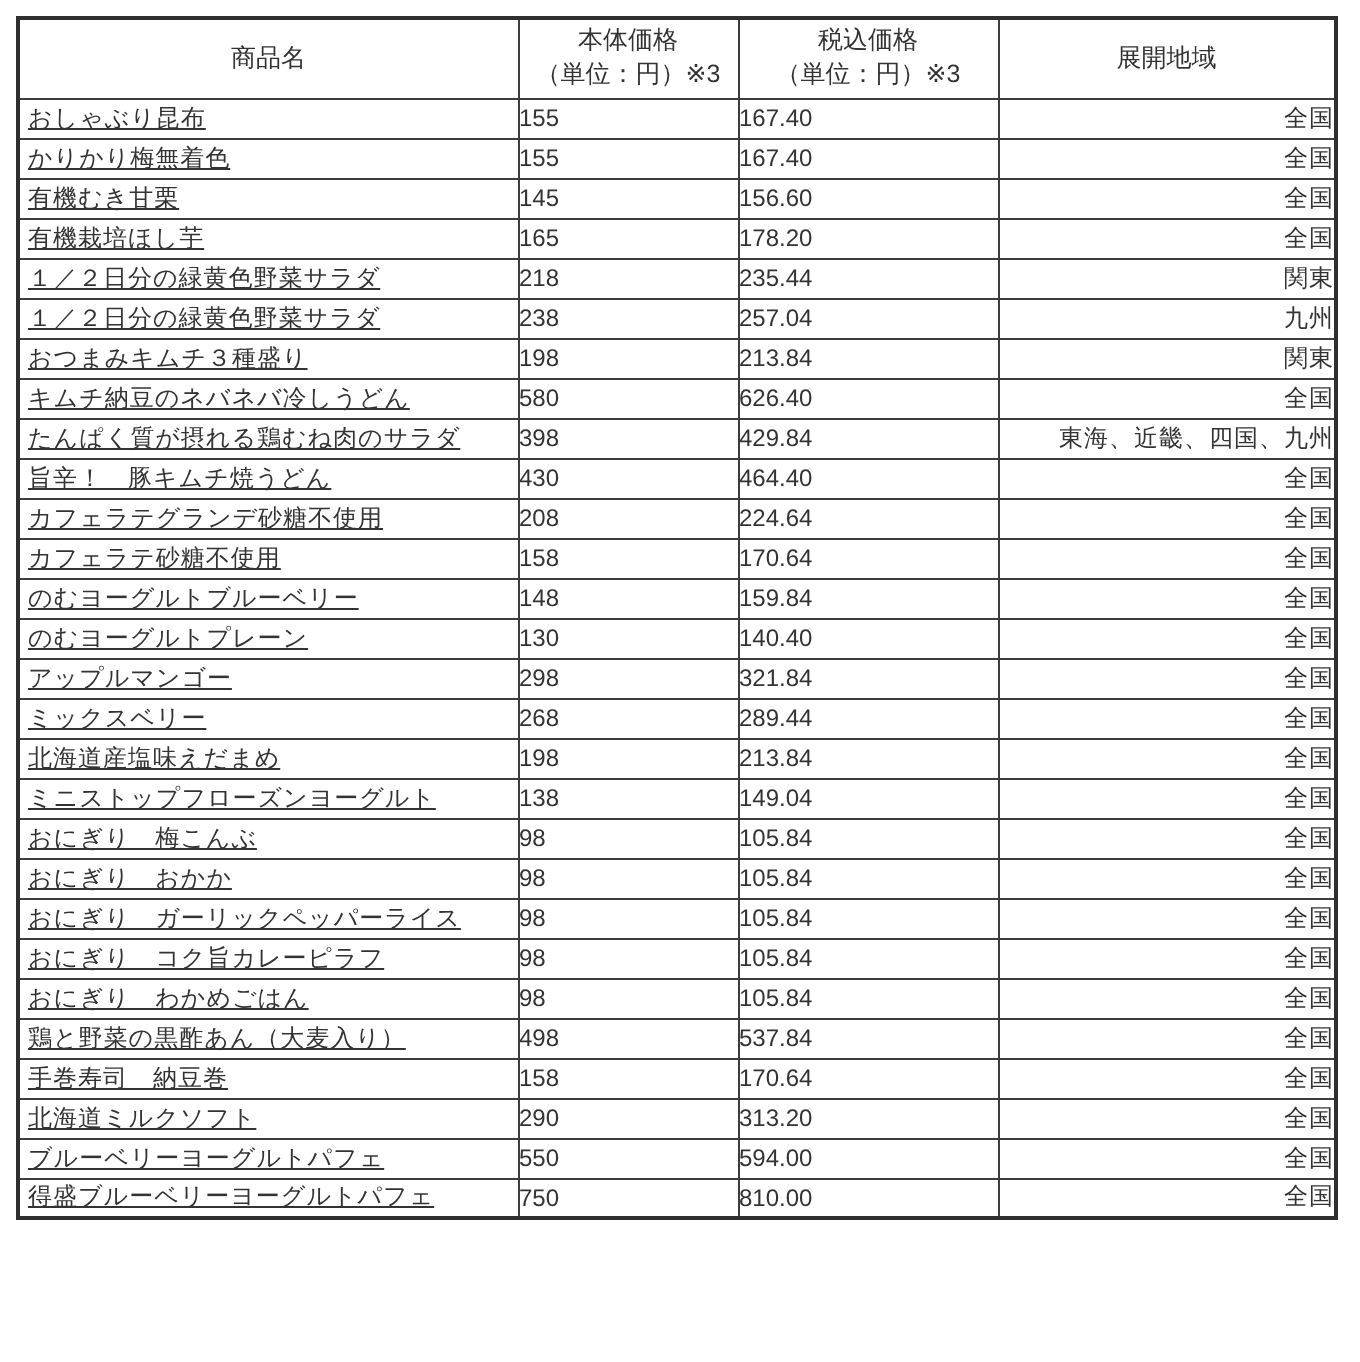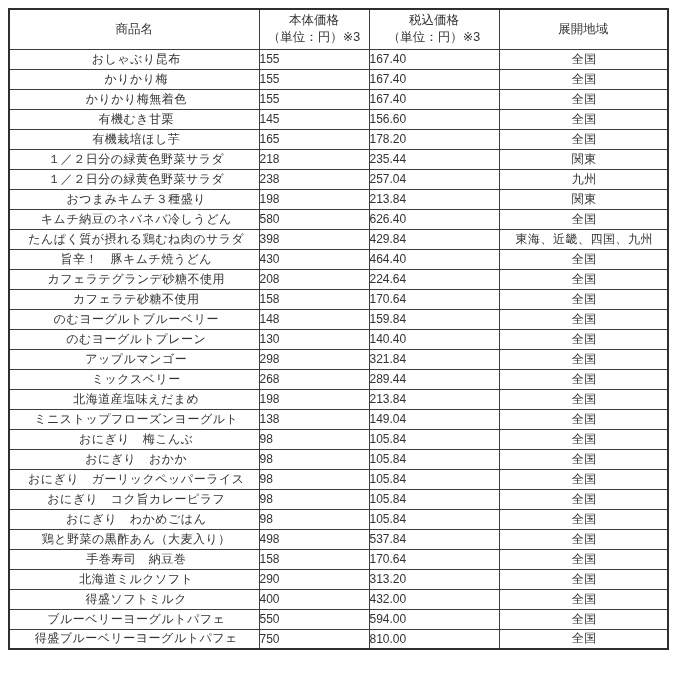--- a/index.html
+++ b/index.html
@@ -32,24 +32,24 @@
     vertical-align: middle;
   }
   .price-table thead th {
     height: 40px;
     text-align: center;
     line-height: 17px;
     font-size: 12.5px;
     background: #ffffff;
   }
   .price-table tbody td { height: 20px; }
-  td.cell-name   { text-align: center;  padding-left: 4px;  letter-spacing: 0.5px; }
+  td.cell-name   { text-align: left;  padding-left: 4px;  letter-spacing: 0.5px; text-decoration: underline; }
   td.cell-base   { text-align: left; padding-right: 4px; }
   td.cell-tax    { text-align: left; padding-right: 4px; }
-  td.cell-region { text-align: center;  padding-left: 2px;  letter-spacing: 0.5px; }
+  td.cell-region { text-align: right;  padding-left: 2px;  letter-spacing: 0.5px; }
   .hdr-sub { display: block; }
 </style>
 </head>
 <body>
 
 <table class="price-table">
   <colgroup>
     <col class="c-name">
     <col class="c-base">
     <col class="c-tax">
@@ -70,26 +70,20 @@
     </tr>
   </thead>
   <tbody>
   <tr>
     <td class="cell-name">おしゃぶり昆布</td>
     <td class="cell-base">155</td>
     <td class="cell-tax">167.40</td>
     <td class="cell-region">全国</td>
   </tr>
 
-  <tr>
-    <td class="cell-name">かりかり梅</td>
-    <td class="cell-base">155</td>
-    <td class="cell-tax">167.40</td>
-    <td class="cell-region">全国</td>
-  </tr>
 
   <tr>
     <td class="cell-name">かりかり梅無着色</td>
     <td class="cell-base">155</td>
     <td class="cell-tax">167.40</td>
     <td class="cell-region">全国</td>
   </tr>
 
   <tr>
     <td class="cell-name">有機むき甘栗</td>
@@ -253,26 +247,20 @@
     <td class="cell-region">全国</td>
   </tr>
 
   <tr>
     <td class="cell-name">北海道ミルクソフト</td>
     <td class="cell-base">290</td>
     <td class="cell-tax">313.20</td>
     <td class="cell-region">全国</td>
   </tr>
 
-  <tr>
-    <td class="cell-name">得盛ソフトミルク</td>
-    <td class="cell-base">400</td>
-    <td class="cell-tax">432.00</td>
-    <td class="cell-region">全国</td>
-  </tr>
 
   <tr>
     <td class="cell-name">ブルーベリーヨーグルトパフェ</td>
     <td class="cell-base">550</td>
     <td class="cell-tax">594.00</td>
     <td class="cell-region">全国</td>
   </tr>
 
   <tr>
     <td class="cell-name">得盛ブルーベリーヨーグルトパフェ</td>

